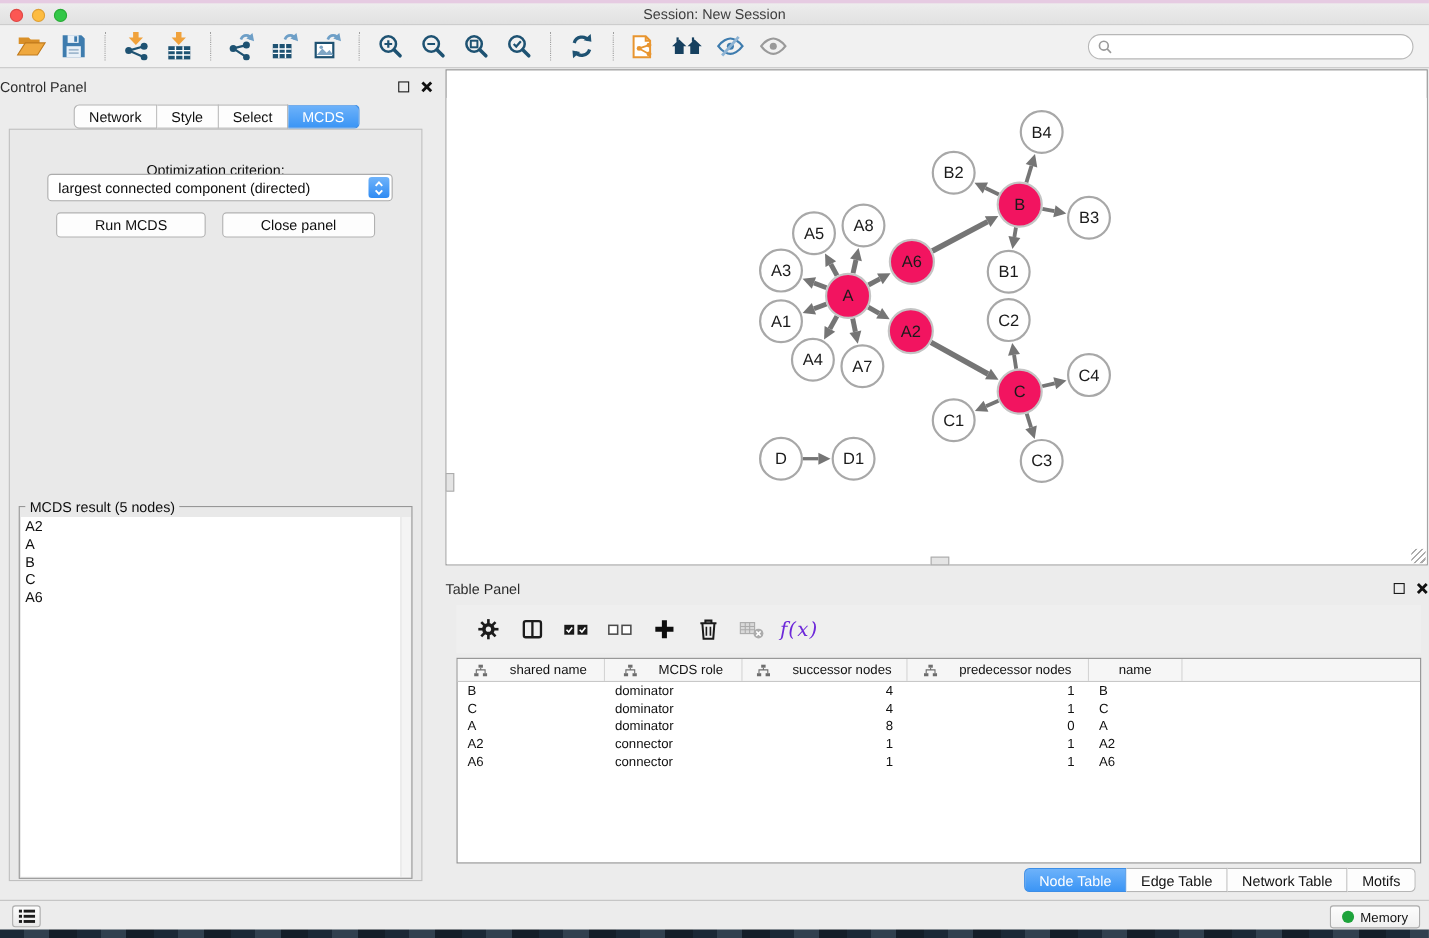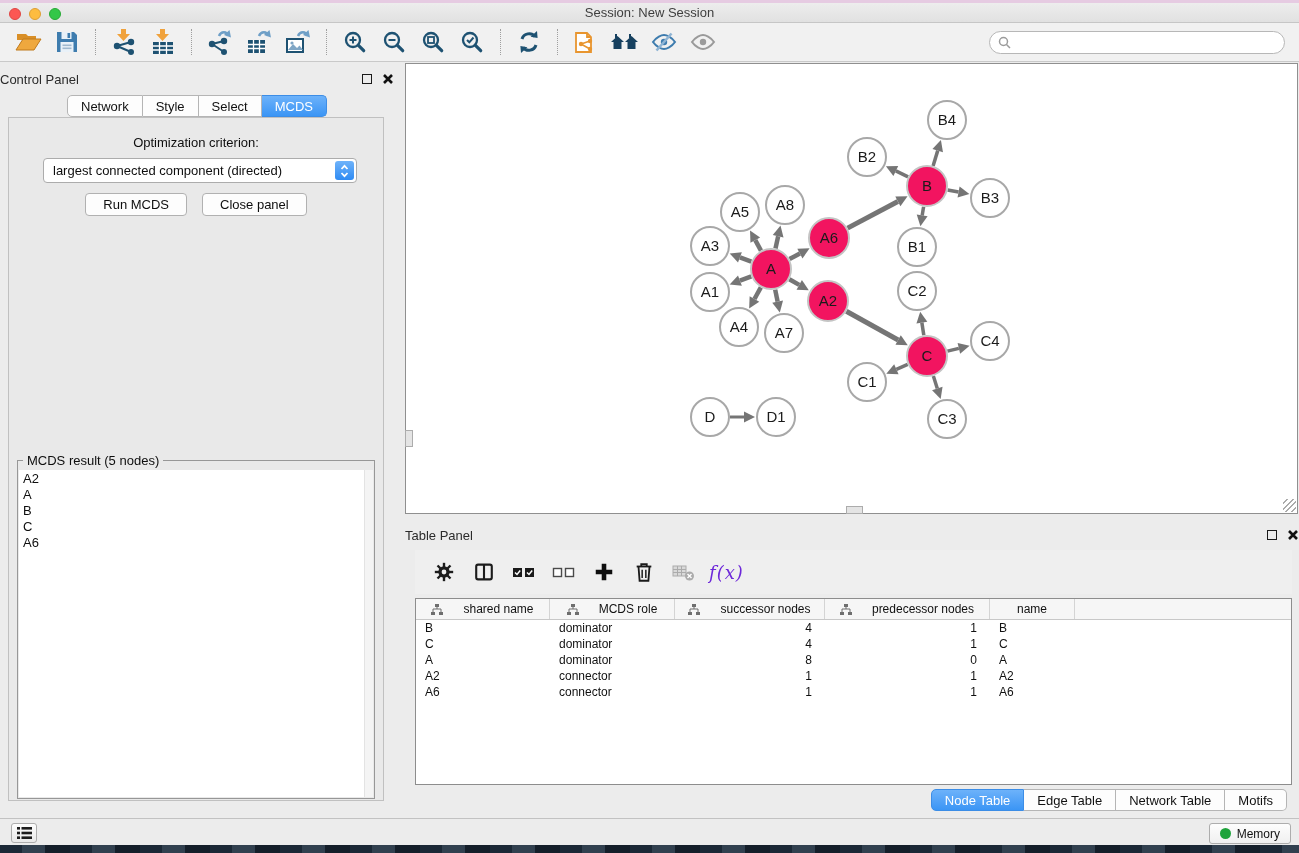--- a/index.html
+++ b/index.html
@@ -30,25 +30,25 @@
 .float-box{width:10px;height:10px;border:1.6px solid #1A1A1A;display:inline-block;background:transparent}
 
 
 .control-panel{position:absolute;left:0;top:62px;width:394px;height:756px}
 .cp-tabs{position:absolute;top:33px;left:50%;transform:translateX(-50%);display:flex;z-index:2}
 .seg-tab{font-size:13px;padding:0 13px;background:#FDFDFD;border:1px solid #B5B5B5;border-left:none;color:#111;height:22px;display:flex;align-items:center;white-space:nowrap}
 .seg-tab:first-child{border-left:1px solid #B5B5B5;border-radius:5px 0 0 5px}
 .seg-tab:last-child{border-radius:0 5px 5px 0}
 .seg-tab.active{background:linear-gradient(#6DB2FA,#3B95F5);border-color:#3C8DE6;color:#fff}
 .cp-body{position:absolute;left:8px;right:10px;top:55px;height:684px;background:#E9E9E9;border:1px solid #C0C0C0}
-.opt-label{position:absolute;top:17px;left:0;right:0;text-align:center;font-size:13px;color:#0E0E0E}
+.opt-label{position:absolute;top:29px;left:0;right:0;text-align:center;font-size:13px;color:#0E0E0E}
 .dropdown{position:absolute;left:34px;top:40px;width:314px;height:25px;background:#fff;border:1px solid #ACACAC;border-radius:4px;font-size:13px;color:#0E0E0E;display:flex;align-items:center;padding-left:9px}
 .dd-spin{position:absolute;right:2px;top:2px;bottom:2px;width:19px;background:linear-gradient(#6FB3FA,#2F8BF3);border-radius:3px;display:flex;align-items:center;justify-content:center}
 .cp-buttons{position:absolute;top:75px;left:0;right:0;display:flex;justify-content:center;gap:15px}
-.btn{background:#FDFDFD;border:1px solid #B1B1B1;border-radius:4px;font-size:13px;height:23px;padding:0 17px;color:#0E0E0E;display:flex;align-items:center}
+.btn{background:#FDFDFD;border:1px solid #B1B1B1;border-radius:4px;font-size:13px;height:23px;padding:0 34px;color:#0E0E0E;display:flex;align-items:center}
 .fieldset{position:absolute;left:8px;right:8px;top:342px;height:339px;border:1px solid #979797}
 .fieldset-legend{position:absolute;top:-8px;left:5px;background:#E9E9E9;padding:0 4px;font-size:13px;color:#0E0E0E}
 .mcds-list{position:absolute;left:1px;right:1px;top:9px;bottom:1px;background:#fff;font-size:13px;color:#0E0E0E;padding:1px 0 0 4px;line-height:16px}
 .mcds-scroll{position:absolute;right:1px;top:9px;bottom:1px;width:9px;background:#F4F4F4;border-left:1px solid #E3E3E3}
 
 
 .net-window{position:absolute;left:405px;top:63px;width:893px;height:451px;background:#fff;border:1px solid #8F8F8F}
 .net-titlebar{height:25px;background:linear-gradient(#F1F1F1,#DEDEDE);border-bottom:1px solid #ABABAB;position:relative;display:flex;align-items:center;justify-content:center;font-size:13px;color:#2D2D2D}
 .net-lights{position:absolute;left:10px;top:6px;display:flex;gap:8px}
 .net-canvas{position:absolute;left:0;top:25px;right:0;bottom:0;background:#fff}

